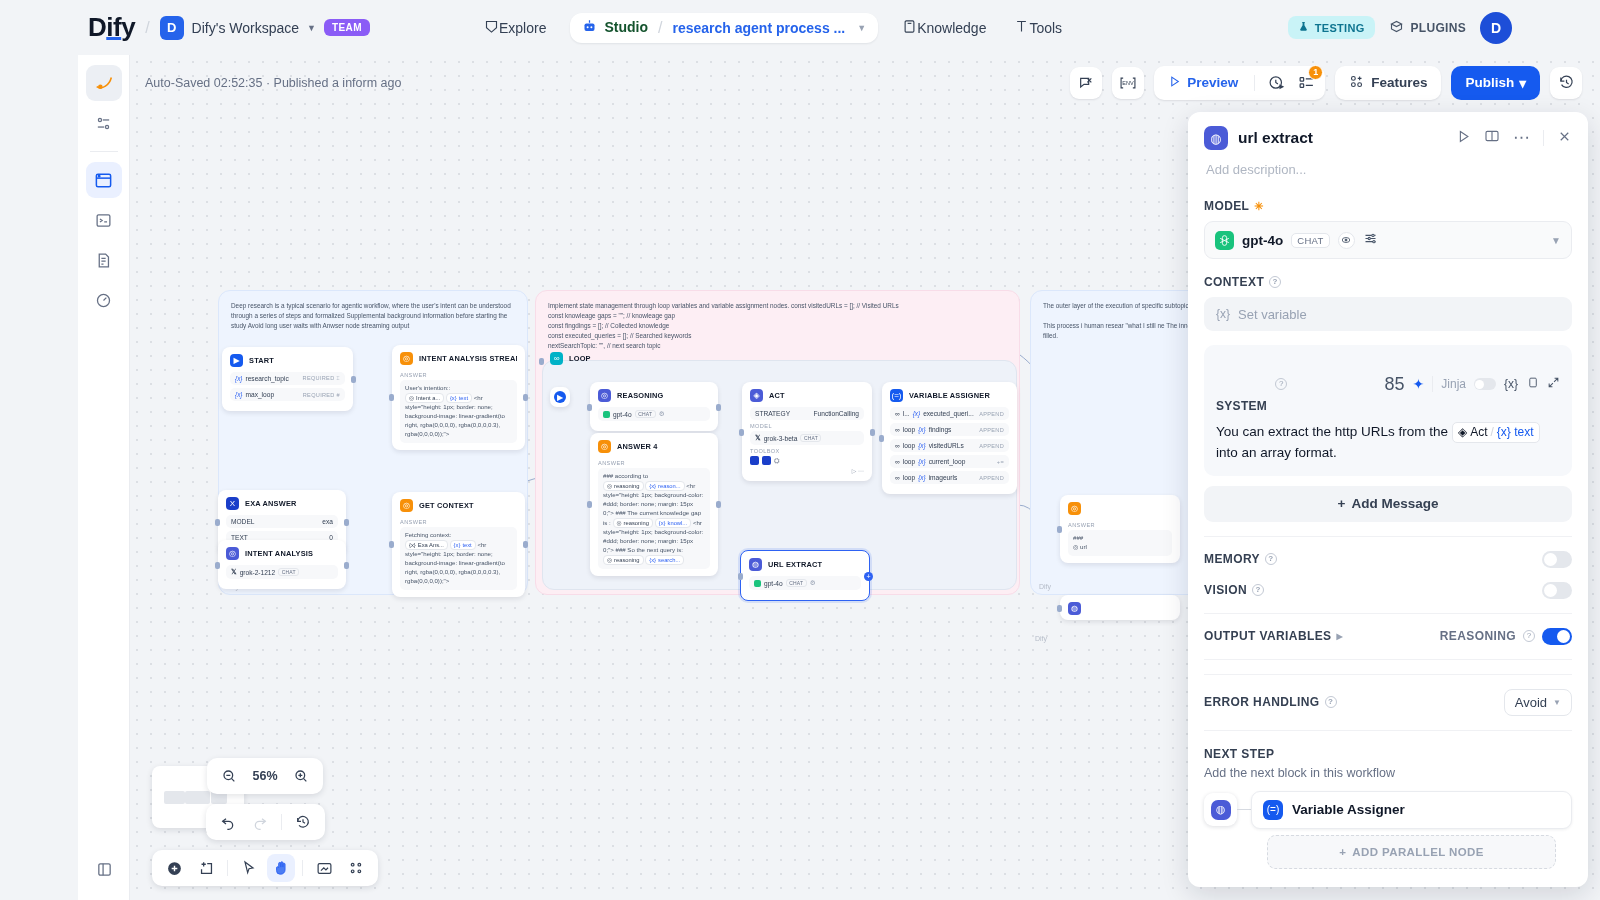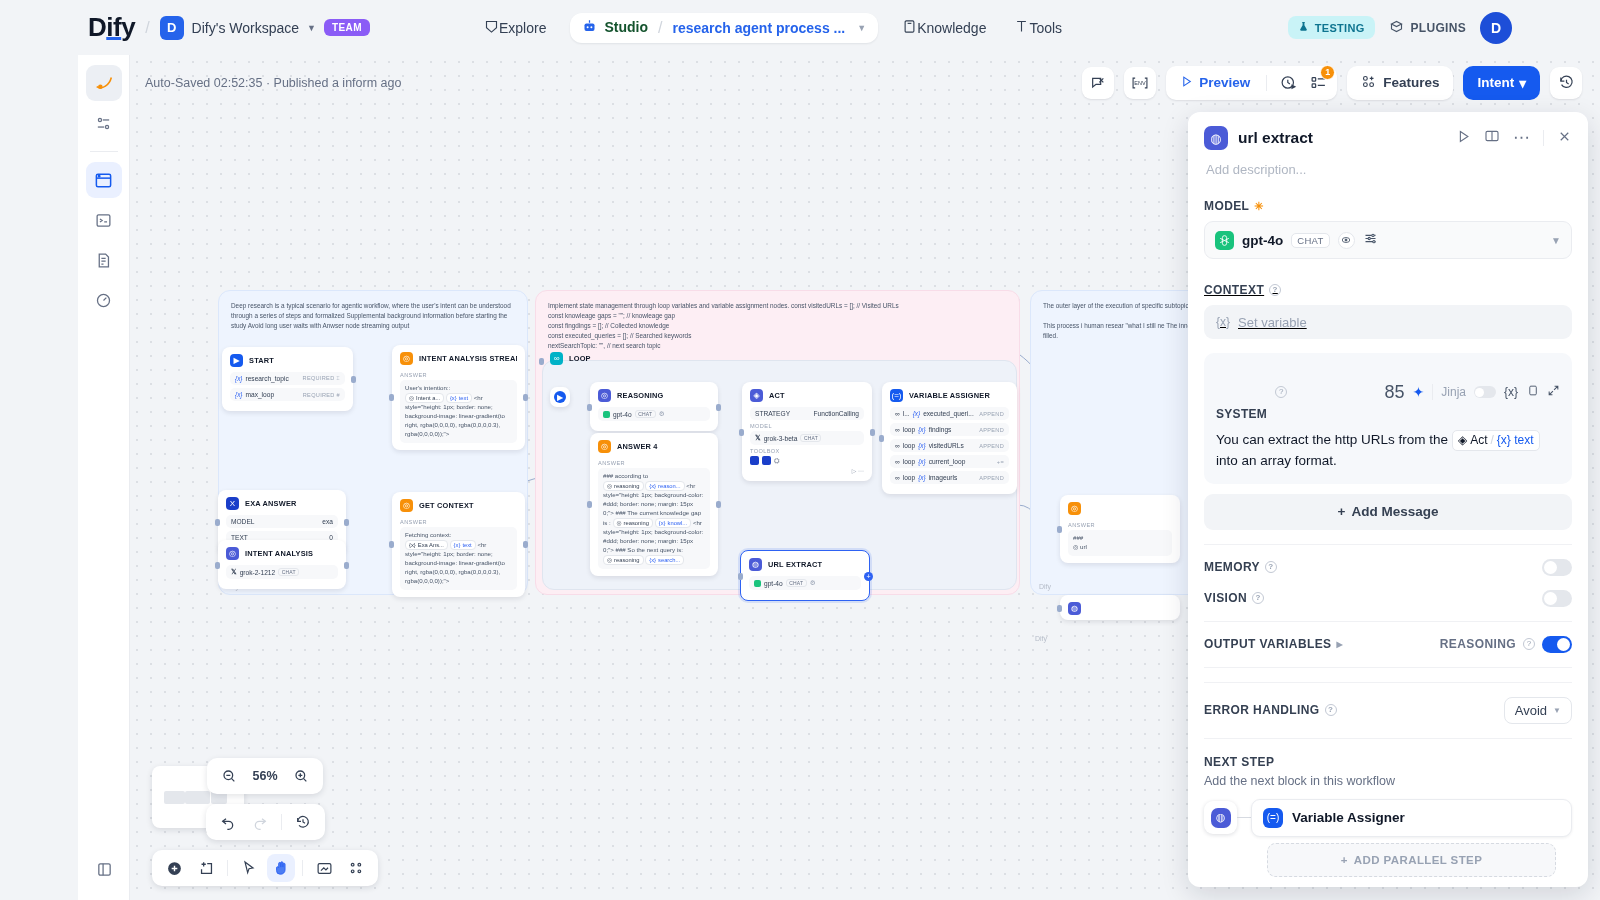--- a/index.html
+++ b/index.html
@@ -419,21 +419,21 @@
             <svg width="15" height="15" viewBox="0 0 24 24" fill="none" stroke="#344054" stroke-width="1.8">
               <circle cx="7" cy="7" r="3"></circle>
                 <circle cx="7" cy="17" r="3"></circle>
                 <path d="M17 4v6M14 7h6"></path>
                 <circle cx="17" cy="17" r="3"></circle>
               </svg>
           </span>
           <span>Features</span>
         </div>
         <div class="tb-publish">
-          <span>Intent</span>
+          <span>Publish</span>
           <span>▾</span>
         </div>
         <div class="tb-hist">
           <svg width="17" height="17" viewBox="0 0 24 24" fill="none" stroke="#344054" stroke-width="1.7">
             <path d="M4 10a8 8 0 1 1 1 5"></path>
               <path d="M4 5v5h5"></path>
               <path d="M12 8v4l3 2"></path>
             </svg>
         </div>
       </div>
@@ -873,21 +873,21 @@
             <path d="M4 7h10M18 7h2M4 12h4M12 12h8M4 17h12M19 17h1"></path>
             <circle cx="16" cy="7" r="1.8"></circle>
               <circle cx="10" cy="12" r="1.8"></circle>
               <circle cx="17.5" cy="17" r="1.8"></circle>
             </svg>
         </span>
         <span style="margin-left:auto; color:#98a2b3; font-size:10px;">▼</span>
       </div>
     </div>
 
-    <div class="sect" style="margin-top:24px;text-decoration:underline;">
+    <div class="sect" style="margin-top:16px;">
       <div class="sec-label">
         <span>CONTEXT</span>
           <span class="qm">?</span>
       </div>
       <div class="ctx-box">
         <span style="color:#98a2b3; font-size:12px;">{x}</span>
         <span class="ctx-ph">Set variable</span>
       </div>
     </div>
 
@@ -989,18 +989,18 @@
           <span class="p-nodeicon" style="width:20px;height:20px;font-size:11px;">◍</span>
         </div>
         <div class="nxt-line"></div>
         <div class="nxt-card">
           <span class="va-icon">(=)</span>
           <span class="va-name">Variable Assigner</span>
         </div>
       </div>
       <div class="par-node">
         <span>+</span>
-        <span>ADD PARALLEL STEP</span>
+        <span>ADD PARALLEL NODE</span>
       </div>
     </div>
   </div>
 
 </div>
 
 </body></html>

